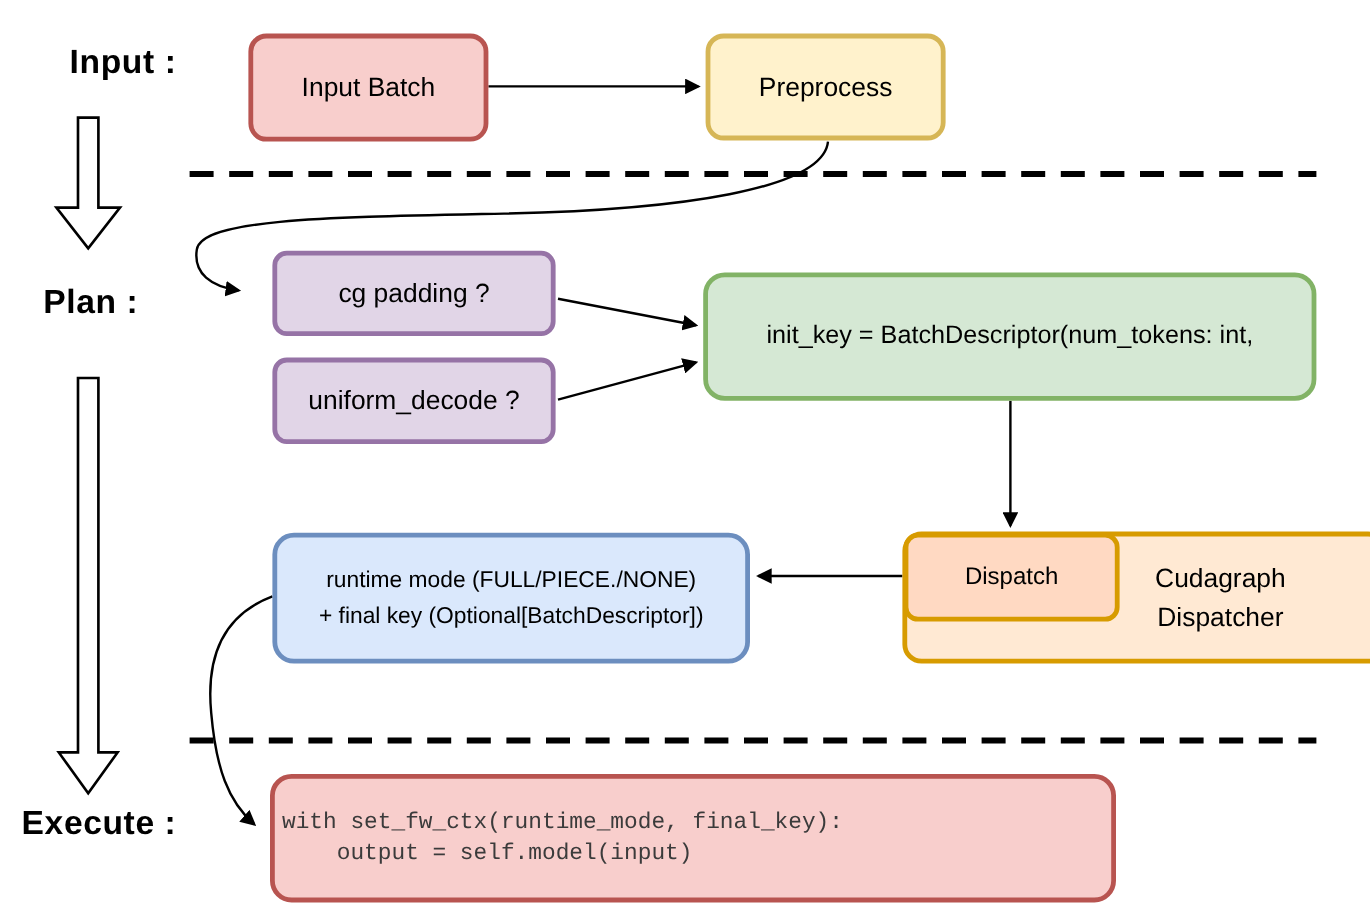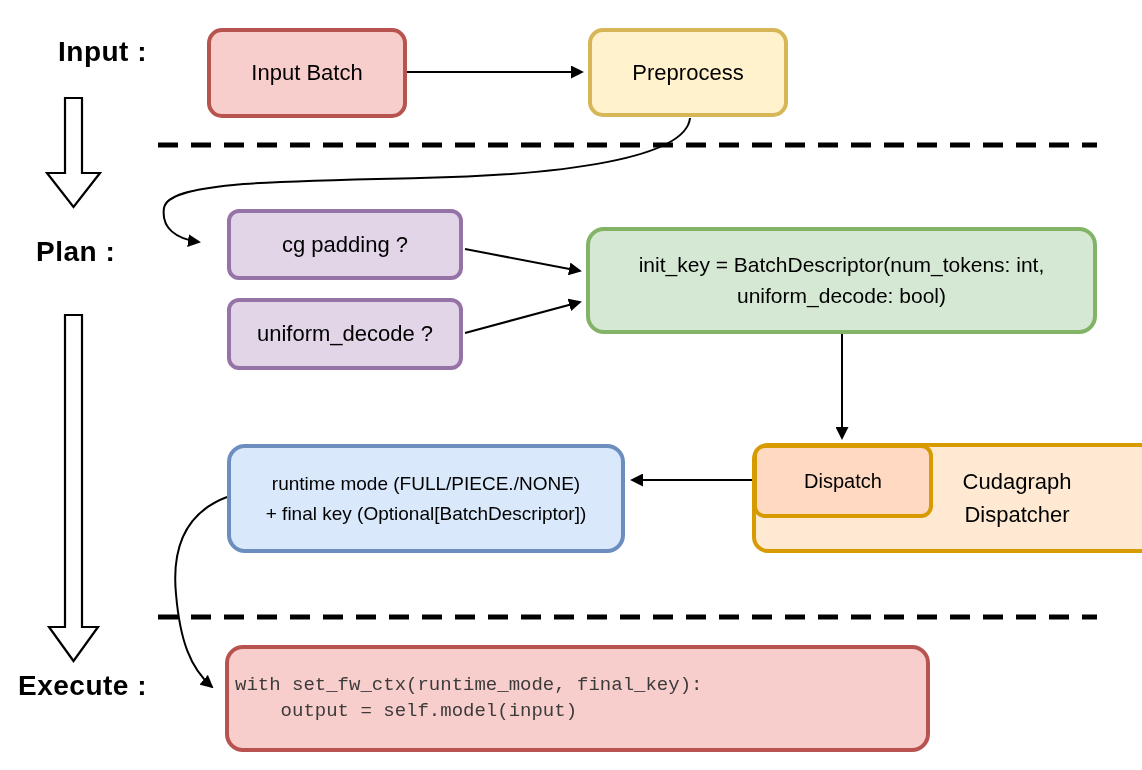--- a/index.html
+++ b/index.html
@@ -78,21 +78,20 @@
   <div class="node n-cg-padding" style="background-color: rgb(225, 213, 231); border-color: rgb(150, 115, 166);">
     <div>cg padding ?</div>
   </div>
 
   <div class="node n-uniform-decode" style="background-color: rgb(225, 213, 231); border-color: rgb(150, 115, 166);">
     <div>uniform_decode ?</div>
   </div>
 
   <div class="node n-init-key" style="background-color: rgb(213, 232, 212); border-color: rgb(130, 179, 102);">
     <div>init_key = BatchDescriptor(num_tokens: int,</div>
-    <div>uniform_decode: bool)</div>
   </div>
 
   <div class="node n-cudagraph" style="background-color: rgb(255, 233, 211); border-color: rgb(215, 155, 0);">
     <div class="cud-label">
       <div>Cudagraph</div>
       <div>Dispatcher</div>
     </div>
   </div>
 
   <div class="node n-dispatch" style="background-color: rgb(255, 217, 194); border-color: rgb(215, 155, 0);">

